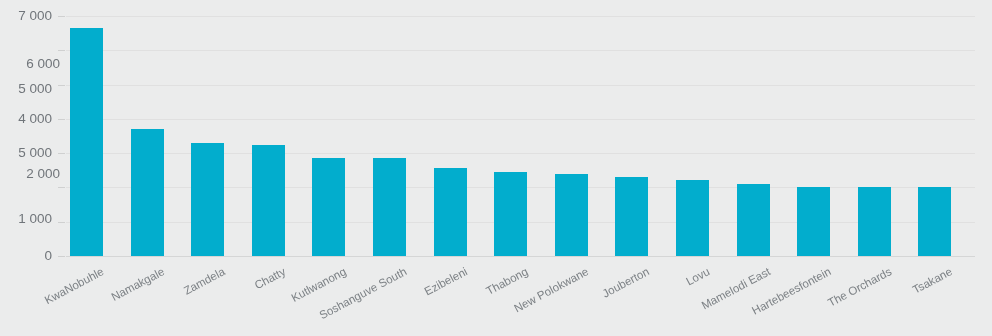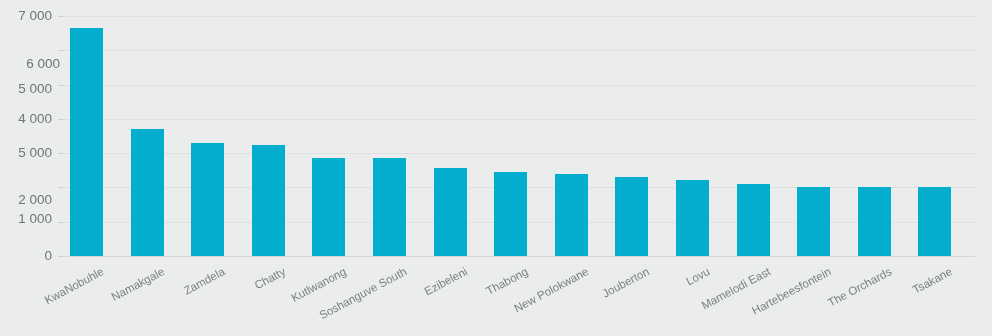--- a/index.html
+++ b/index.html
@@ -83,21 +83,21 @@
 <body>
 
 <div id="chart-root">
 
   <div id="y-axis-labels">
       <div class="y-label" style="top: 9px;">7 000</div>
       <div class="y-label" style="top: 57px; margin-left: 8px;">6 000</div>
       <div class="y-label" style="top: 82px;">5 000</div>
       <div class="y-label" style="top: 111.857px;">4 000</div>
       <div class="y-label" style="top: 146.143px;">5 000</div>
-      <div class="y-label" style="top: 193px;">2 000</div>
+      <div class="y-label" style="top: 167px; padding-left: 8px;">2 000</div>
       <div class="y-label" style="top: 212px;">1 000</div>
       <div class="y-label" style="top: 249px;">0</div>
     </div>
 
   <div id="plot-area">
     <div id="gridlines">
         <div class="gridline" style="top: 0px;"></div>
         <div class="tick-mark" style="top: 0px;"></div>
         <div class="gridline" style="top: 34.2857px;"></div>
         <div class="tick-mark" style="top: 34.2857px;"></div>

